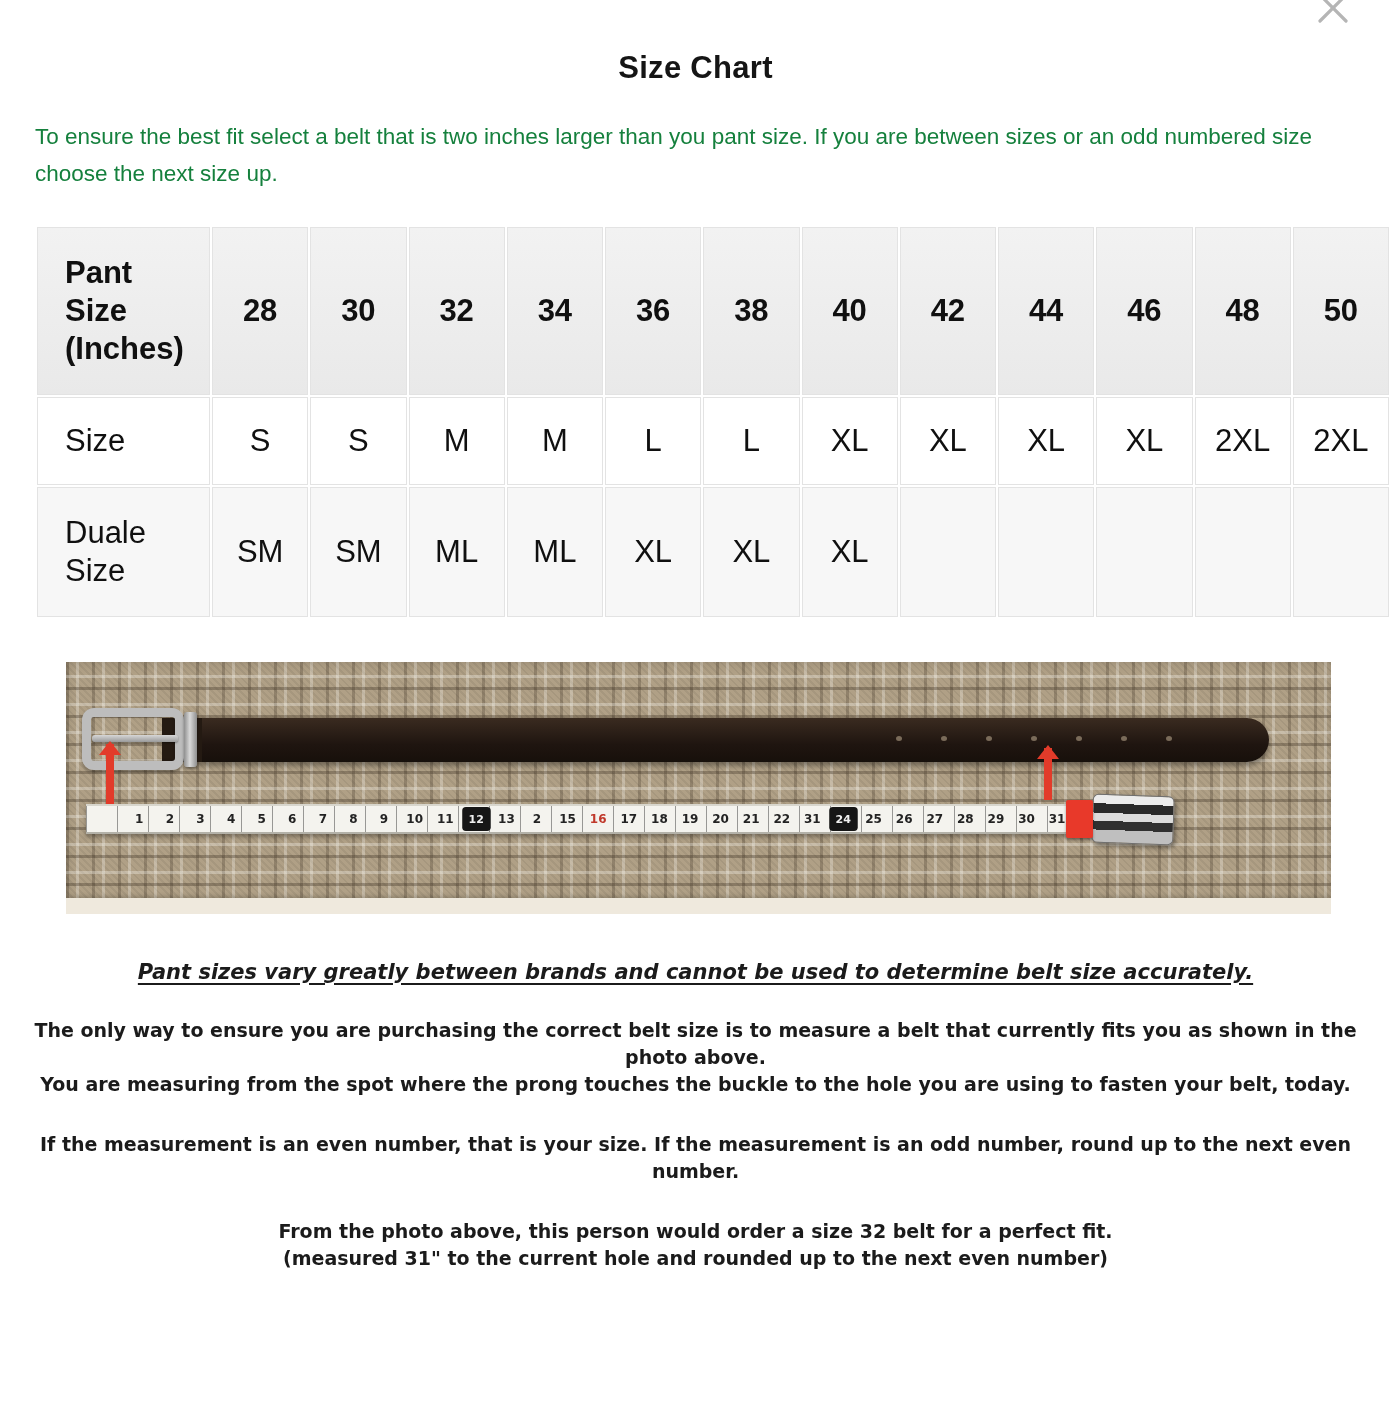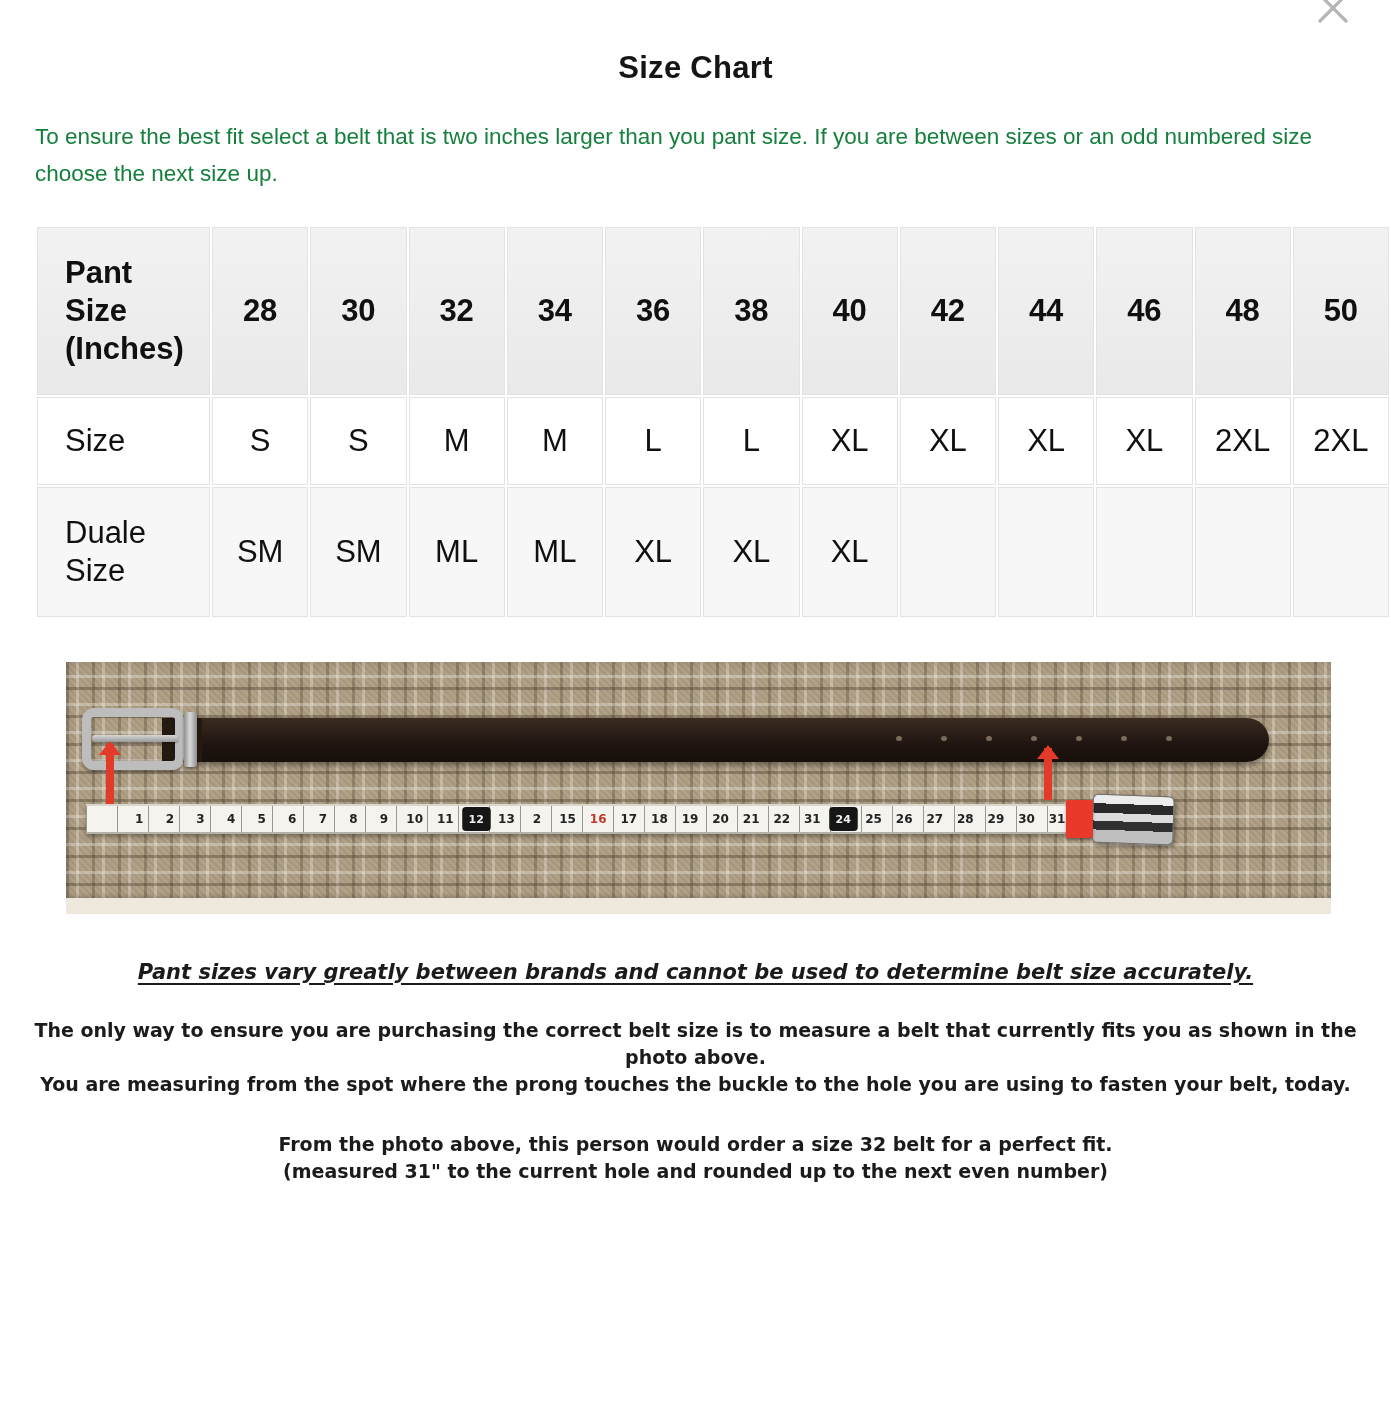--- a/index.html
+++ b/index.html
@@ -335,19 +335,20 @@
     <div class="arrow arrow-right"></div>
     <div class="photo-bottom-edge"></div>
   </div>
 
   <div class="notes">
     <div class="note-headline">Pant sizes vary greatly between brands and cannot be used to determine belt size accurately.</div>
     <div class="note-p">
       <div>The only way to ensure you are purchasing the correct belt size is to measure a belt that currently fits you as shown in the photo above.</div>
       <div>You are measuring from the spot where the prong touches the buckle to the hole you are using to fasten your belt, today.</div>
     </div>
+    <div class="note-p">If the measurement is an even number, that is your size.  If the measurement is an odd number, round up to the next even number.</div>
     <div class="note-p">
       <div>From the photo above, this person would order a size 32 belt for a perfect fit.</div>
       <div>(measured 31" to the current hole and rounded up to the next even number)</div>
     </div>
   </div>
 
 </div>
 
 </body></html>

